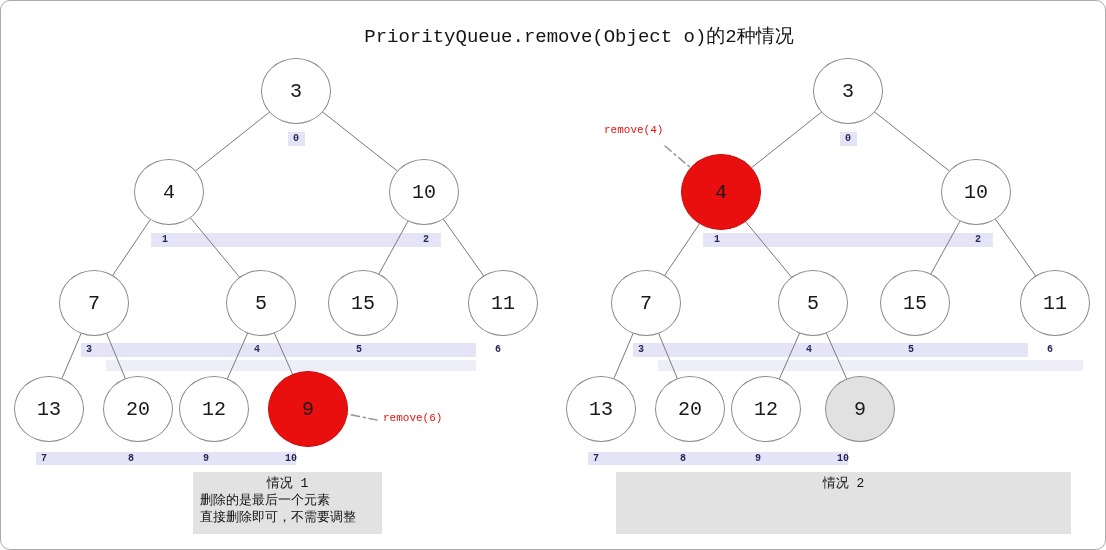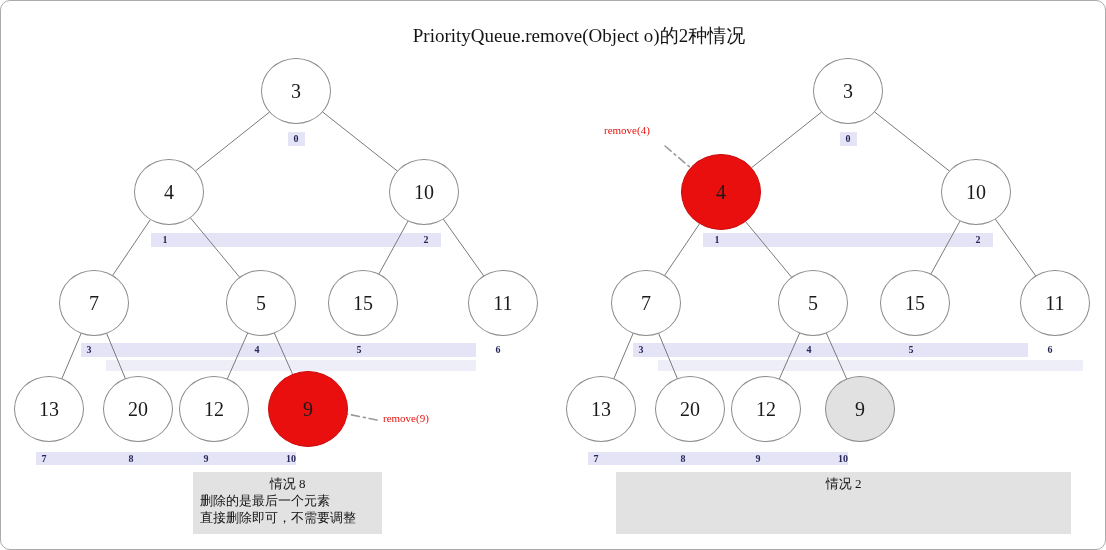--- a/index.html
+++ b/index.html
@@ -1,19 +1,19 @@
 <!DOCTYPE html>
 <html><head>
 <meta charset="utf-8">
 <style>
   html,body{margin:0;padding:0;background:#fff;}
   .page{
     position:relative;width:1106px;height:550px;background:#ffffff;
     border:1px solid #ababab;border-radius:10px;box-sizing:border-box;
-    font-family:Liberation Serif, serif;overflow:hidden;
+    font-family:Liberation Mono, monospace;overflow:hidden;
   }
   .layer{position:absolute;left:0;top:0;width:1106px;height:550px;pointer-events:none;}
   svg.canvas{position:absolute;left:0;top:0;}
   .title{
     position:absolute;top:22px;left:0;width:100%;text-align:center;
     font-size:19px;color:#141414;text-indent:52px;
   }
   .node{
     position:absolute;display:flex;align-items:center;justify-content:center;
     border-radius:50%;background:#ffffff;border:1px solid #8b8b8b;
@@ -121,25 +121,25 @@
       <div class="node" style="left: 610px; top: 269px; width: 70px; height: 66px; background: rgb(255, 255, 255); border-color: rgb(139, 139, 139);">7</div>
       <div class="node" style="left: 777px; top: 269px; width: 70px; height: 66px; background: rgb(255, 255, 255); border-color: rgb(139, 139, 139);">5</div>
       <div class="node" style="left: 879px; top: 269px; width: 70px; height: 66px; background: rgb(255, 255, 255); border-color: rgb(139, 139, 139);">15</div>
       <div class="node" style="left: 1019px; top: 269px; width: 70px; height: 66px; background: rgb(255, 255, 255); border-color: rgb(139, 139, 139);">11</div>
       <div class="node" style="left: 565px; top: 375px; width: 70px; height: 66px; background: rgb(255, 255, 255); border-color: rgb(139, 139, 139);">13</div>
       <div class="node" style="left: 654px; top: 375px; width: 70px; height: 66px; background: rgb(255, 255, 255); border-color: rgb(139, 139, 139);">20</div>
       <div class="node" style="left: 730px; top: 375px; width: 70px; height: 66px; background: rgb(255, 255, 255); border-color: rgb(139, 139, 139);">12</div>
       <div class="node" style="left: 824px; top: 375px; width: 70px; height: 66px; background: rgb(225, 225, 225); border-color: rgb(139, 139, 139);">9</div>
     </div>
 
-  <div class="remove-label" id="remove-label-0" style="left: 382px; top: 411px; color: rgb(232, 18, 14);">remove(9)</div>
+  <div class="remove-label" id="remove-label-0" style="left: 382px; top: 411px; color: rgb(232, 18, 14);">remove(6)</div>
   <div class="remove-label" id="remove-label-1" style="left: 603px; top: 123px; color: rgb(232, 18, 14);">remove(4)</div>
 
   <div class="caption" style="left:192px;top:471px;width:189px;height:62px;">
-    <div class="cap-title">情况 8</div>
+    <div class="cap-title">情况 1</div>
     <div>删除的是最后一个元素</div>
     <div>直接删除即可，不需要调整</div>
   </div>
   <div class="caption" style="left:615px;top:471px;width:455px;height:62px;">
     <div class="cap-title">情况 2</div>
   </div>
 
 </div>
 
 </body></html>

